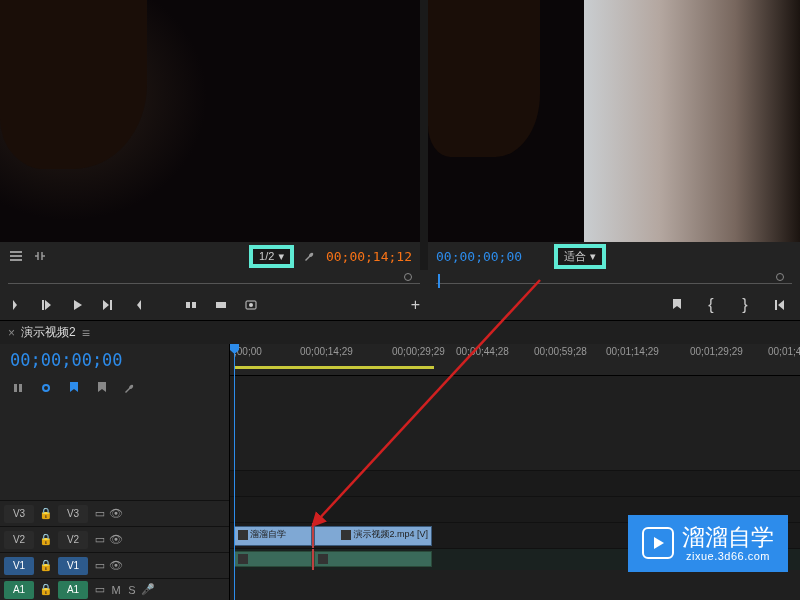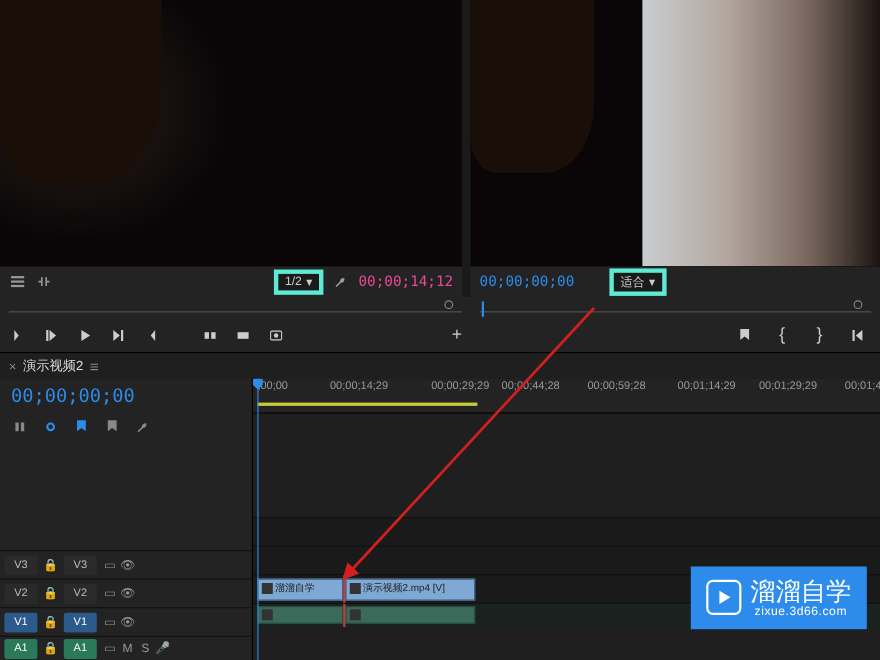--- a/index.html
+++ b/index.html
@@ -12,21 +12,21 @@
 .preview-left .img, .preview-right .img { width: 100%; height: 100%; background: #0a0608; position: relative; overflow: hidden; }
 .silhouette-l { position:absolute; left:0; top:0; width:55%; height:100%; background: radial-gradient(ellipse at 30% 40%, #2a1f18 0%, #0a0608 60%); }
 .silhouette-r { position:absolute; right:0; top:0; width:58%; height:100%; background: linear-gradient(90deg,#c9cdd0 0%, #b4a7a0 35%, #78675e 70%, #1b1410 100%); }
 .hair { position:absolute; left:0; top:0; width:35%; height:70%; background:#1a0e08; border-radius:0 0 50% 30%; }
 
 .controls-row { height: 28px; background: #232323; display: flex; align-items: center; padding: 0 8px; gap: 8px; font-size: 11px; }
 .controls-left { width: 420px; margin-right: 8px; }
 .controls-right { flex: 1; }
 .ctrl-icon { width: 16px; height: 16px; display: inline-flex; align-items: center; justify-content: center; color: #999; cursor: pointer; }
 .dropdown { background: #1a1a1a; border: 4px solid #5eead4; padding: 1px 6px; font-size: 11px; color: #ccc; cursor: pointer; display: inline-flex; align-items: center; gap: 4px; }
-.timecode { color: #ec4899; font-family: monospace; font-size: 13px; }
+.timecode { color: #f97316; font-family: monospace; font-size: 13px; }
 .timecode.blue { color: #2d8ceb; }
 .spacer { flex: 1; }
 
 .ruler-row { height: 20px; background: #232323; display: flex; }
 .ruler-left { width: 428px; position: relative; }
 .ruler-right { flex: 1; position: relative; }
 .mini-ruler { position:absolute; top:4px; left:8px; right:8px; height:10px; border-bottom:1px solid #555; }
 .mini-dot { position:absolute; right:8px; bottom:2px; width:8px; height:8px; border:1px solid #888; border-radius:50%; }
 .playhead-mini { position:absolute; top:0; width:2px; height:14px; background:#2d8ceb; }
 
@@ -285,35 +285,35 @@
     </div>
   </div>
 
   <div class="tl-right">
     <div class="tl-ruler">
       <span class="tl-ruler-label" style="left:4px">;00;00</span>
       <span class="tl-ruler-label" style="left:70px">00;00;14;29</span>
       <span class="tl-ruler-label" style="left:162px">00;00;29;29</span>
       <span class="tl-ruler-label" style="left:226px">00;00;44;28</span>
       <span class="tl-ruler-label" style="left:304px">00;00;59;28</span>
-      <span class="tl-ruler-label" style="left:386px">00;01;14;29</span>
+      <span class="tl-ruler-label" style="left:376px">00;01;14;29</span>
       <span class="tl-ruler-label" style="left:460px">00;01;29;29</span>
       <span class="tl-ruler-label" style="left:538px">00;01;44;28</span>
       <div class="tl-range-bar" style="width:200px;"></div>
     </div>
     <div class="playhead" style="left:4px;">
         <div class="playhead-head"></div>
       </div>
     <div style="height:94px;"></div>
     <div class="tl-tracks-area">
       <div class="tl-track-row"></div>
       <div class="tl-track-row"></div>
       <div class="tl-track-row">
         <div class="clip" style="left:4px; width:78px;"><span class="thumb"></span><span>溜溜自学</span></div>
-        <div class="clip" style="left:84px; width:118px;"><span class="thumb"></span><span>演示视频2.mp4 [V]</span></div>
+        <div class="clip" style="left:84px; width:118px;text-align:right;"><span class="thumb"></span><span>演示视频2.mp4 [V]</span></div>
         <div class="cut-mark" style="left:82px;"></div>
       </div>
       <div class="tl-track-row audio">
         <div class="clip audio" style="left:4px; width:78px;"><span class="thumb"></span></div>
         <div class="clip audio" style="left:84px; width:118px;"><span class="thumb"></span></div>
         <div class="cut-mark" style="left:82px;"></div>
       </div>
     </div>
   </div>
 </div>

